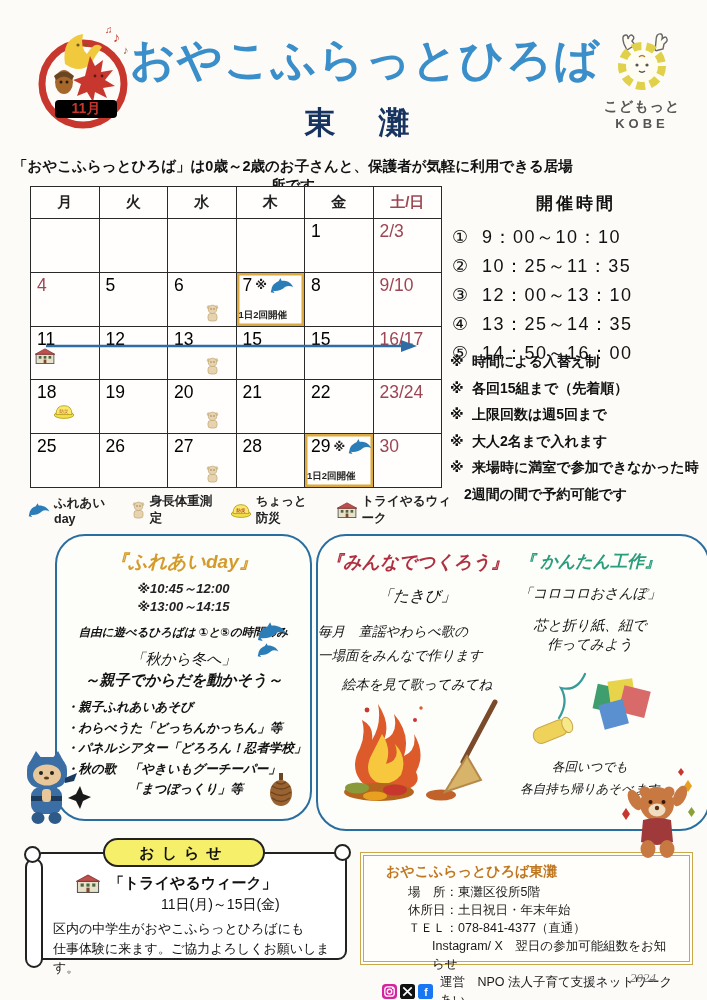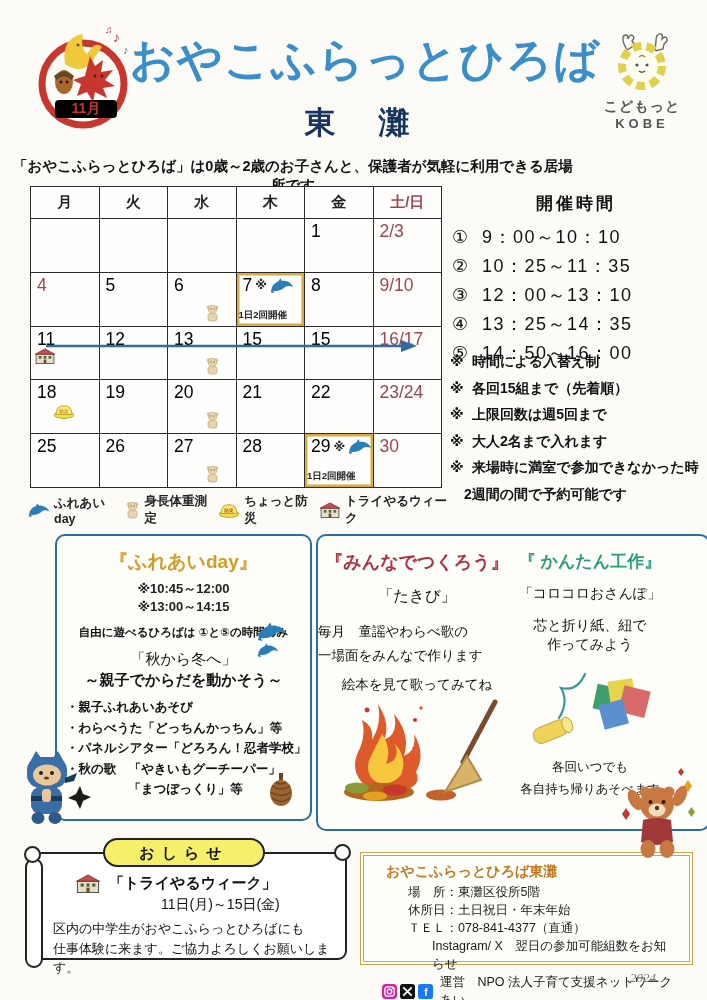--- a/index.html
+++ b/index.html
@@ -32,37 +32,37 @@
   .dnum { font-size:17.5px; color:inherit; }
   .dmark { font-size:12px; font-weight:bold; color:#222; }
   .ic-inline { display:inline-block; line-height:0; }
   .ic-bear { position:absolute; right:16px; bottom:3px; line-height:0; }
   .ic-school { position:absolute; left:3px; top:21px; line-height:0; }
   .ic-helmet { position:absolute; left:22px; top:23px; line-height:0; }
   .cellnote { position:absolute; left:2px; bottom:4px; width:100%; font-size:9.5px; font-weight:bold; color:#222; letter-spacing:0; }
   .cal-arrow { position:absolute; left:14px; top:153px; line-height:0; }
 
   
-  .legend { position:absolute; left:28px; top:493px; width:430px; display:flex; align-items:center; }
+  .legend { position:absolute; left:28px; top:493px; width:430px; display:flex; gap:17px; align-items:center; }
   .legend .li { display:flex; align-items:center; gap:4px; font-size:12.5px; font-weight:bold; color:#222; }
 
   
   .sched-title { position:absolute; left:452px; top:192px; width:248px; text-align:center;
       font-size:17px; font-weight:bold; color:#111; letter-spacing:3px; }
   .sched-slots { position:absolute; left:452px; top:222px; width:250px; }
   .slot { display:flex; align-items:center; height:29px; }
   .slot .num { width:30px; font-size:18px; color:#111; }
   .slot .time { font-size:18px; color:#111; letter-spacing:1.5px; }
   .sched-notes { position:absolute; left:450px; top:348px; width:258px; }
   .note-line { display:flex; gap:6px; font-size:14px; font-weight:600; color:#111; line-height:26.5px; }
   .note-line .mk { width:16px; }
   .note-line.cont { padding-left:14px; }
 
   
-  .box { position:absolute; border:2.3px solid #2a6ea0; border-radius:10px; background:#fdfdfa; }
+  .box { position:absolute; border:2.3px solid #2a6ea0; border-radius:30px; background:#fdfdfa;font-style:italic; }
   .box1 { left:55px; top:534px; width:257px; height:287px; text-align:center; }
   .box2 { left:316px; top:534px; width:394px; height:297px; display:flex; }
   .f-title { margin-top:13px; font-size:19px; font-weight:bold; color:#d49a2a; }
   .f-dates { margin-top:11px; font-size:17px; font-weight:bold; color:#1a1a1a; }
   .f-times { margin-top:5px; font-size:13px; font-weight:bold; color:#222; line-height:18px; }
   .f-note  { margin-top:9px; font-size:11.5px; font-weight:bold; color:#111; }
   .f-theme1 { margin-top:10px; font-size:15px; color:#111; }
   .f-theme2 { margin-top:2px; font-size:15px; font-weight:bold; color:#111; }
   .f-items { margin-top:7px; text-align:left; padding-left:9px; }
   .f-items div { font-size:12.5px; font-weight:bold; color:#111; line-height:20.5px; }

